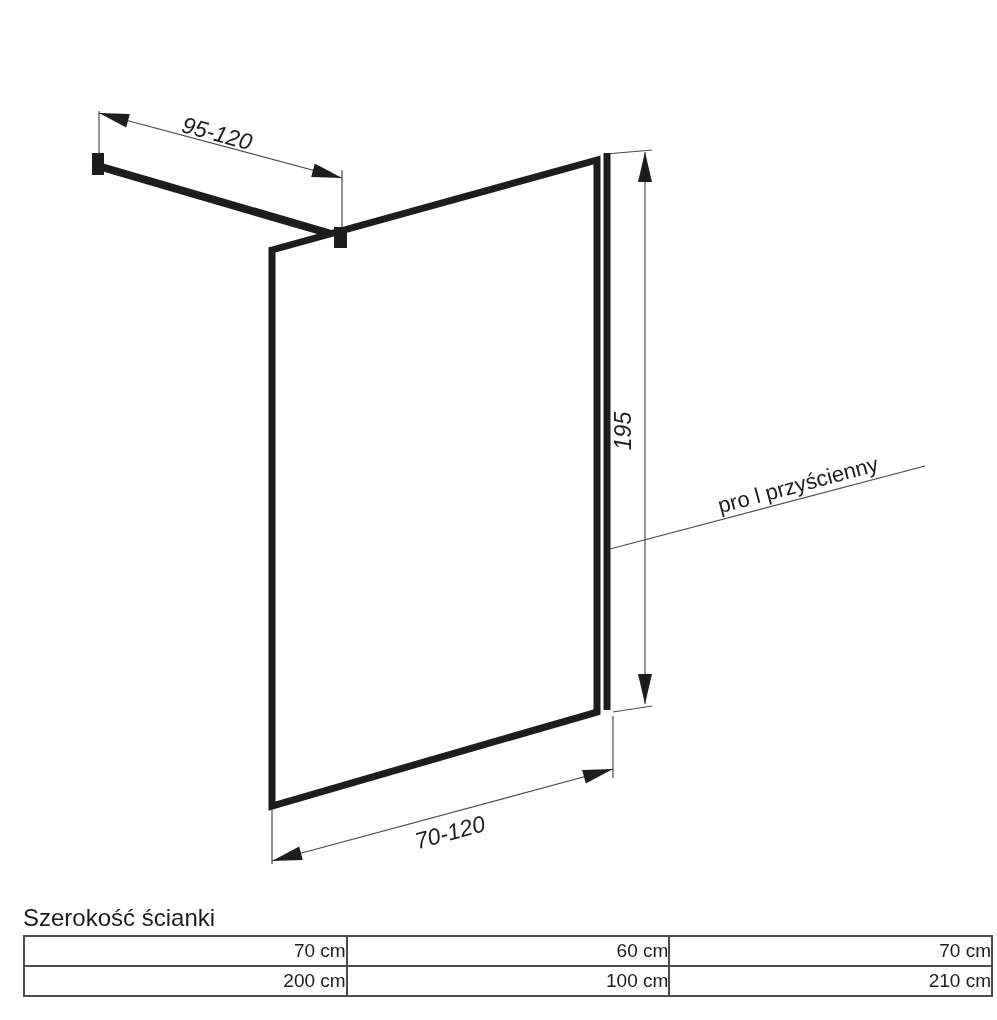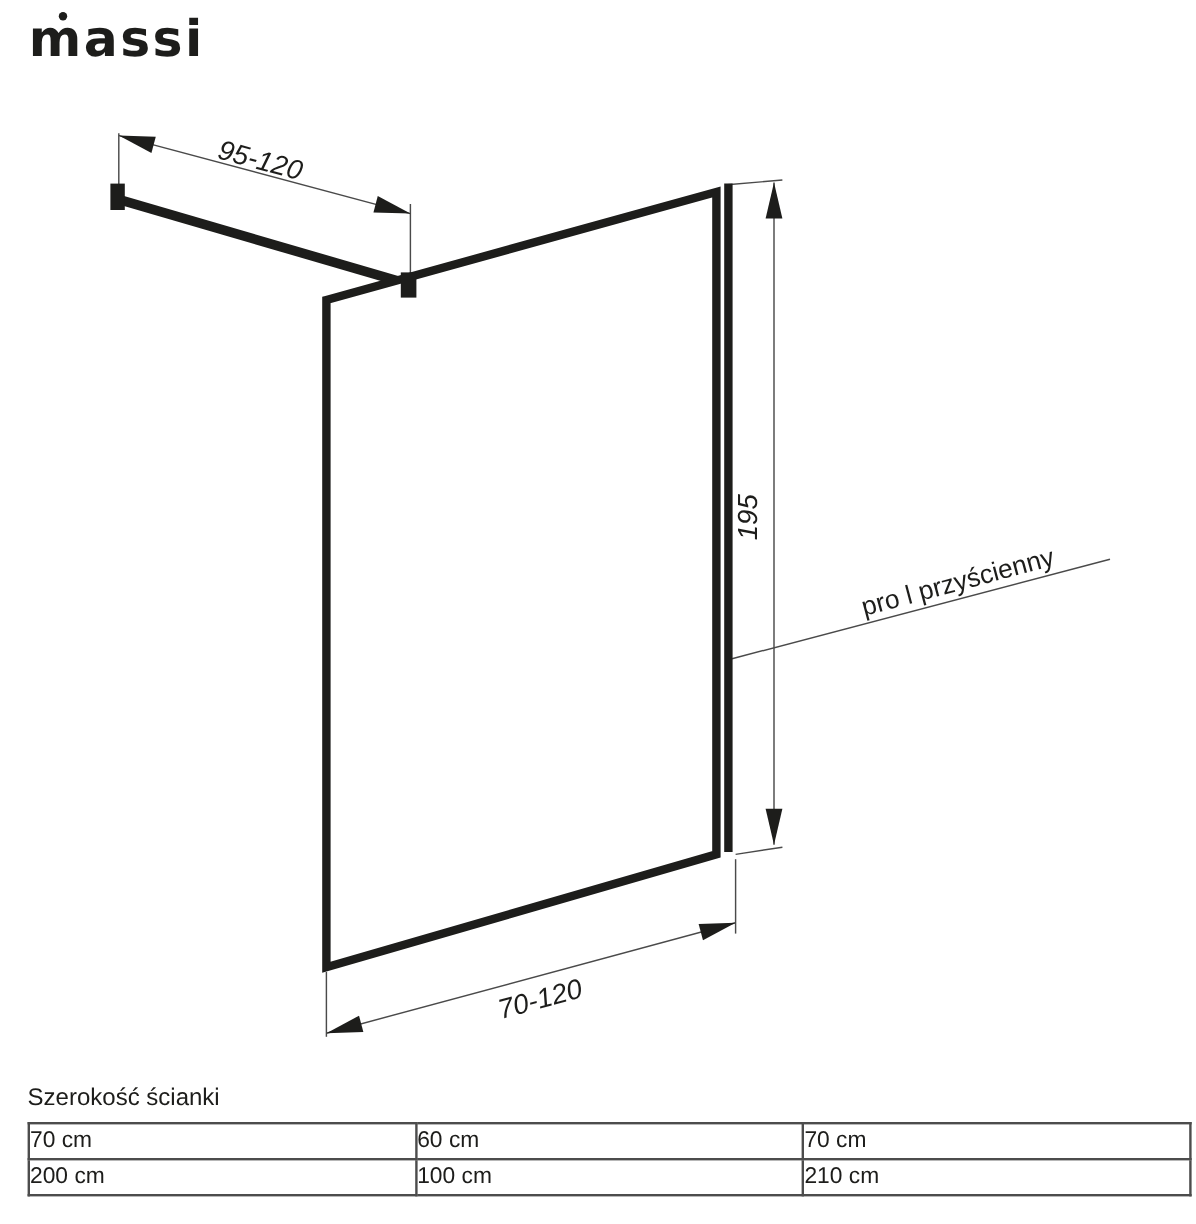--- a/index.html
+++ b/index.html
@@ -46,47 +46,43 @@
   .label-text {
     font-family: "Liberation Sans", sans-serif;
     font-size: 22px;
     fill: #1d1d1b;
     text-anchor: middle;
   }
 
   
   .table-title {
     position: absolute; left: 23px; top: 904px;
-    font-size: 20px; color: #1d1d1b;
+    font-size: 24px; color: #1d1d1b;
   }
   .width-table {
     position: absolute; left: 23px; top: 935px;
     width: 970px;
     border-collapse: collapse;
     table-layout: fixed;
   }
   .width-table td {
     border: 2px solid #4c4c4c;
     height: 28px;
-    text-align: left;
+    text-align: right;
     vertical-align: middle;
     font-size: 19px;
     color: #1d1d1b;
     padding: 0;
   }
 </style>
 </head>
 <body>
 
 <div class="page">
 
-  <div class="logo">
-    <span class="logo-dot"></span>
-    <span>massi</span>
-  </div>
 
   <svg class="drawing" width="997" height="900" viewBox="0 0 997 900" xmlns="http://www.w3.org/2000/svg">
 
     <g>
 
       <line class="thin" x1="99" y1="158" x2="99" y2="111"></line>
       <line class="thin" x1="342" y1="230" x2="342" y2="170"></line>
       <line class="thin" x1="99" y1="113" x2="342" y2="178"></line>
 
       <line class="thin" x1="606" y1="154" x2="652" y2="150"></line>

